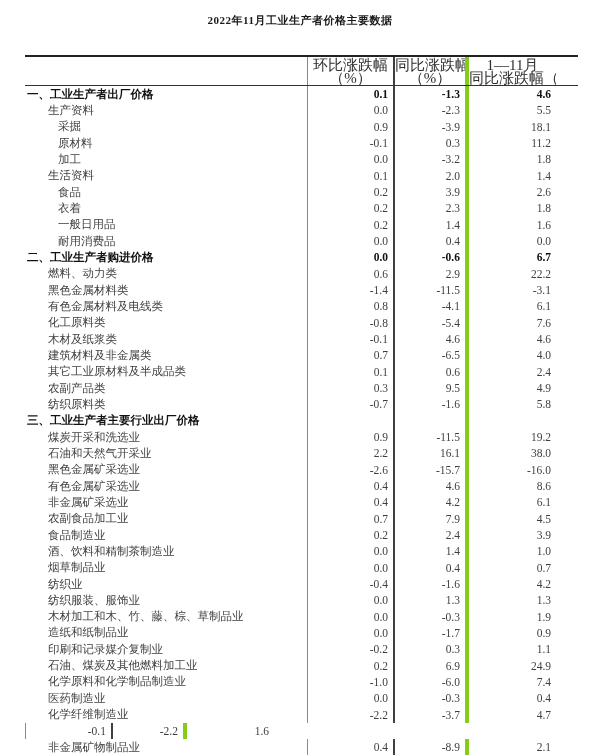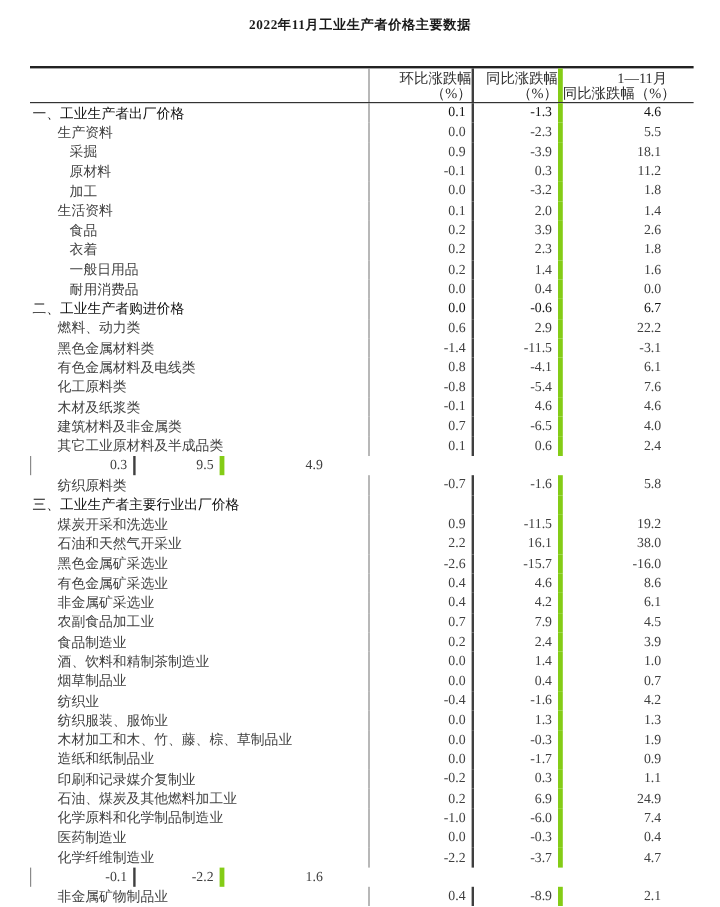--- a/index.html
+++ b/index.html
@@ -27,22 +27,22 @@
   }
   .thead {
     display: flex;
     box-sizing: border-box;
     height: 31px;
     border-top: 2px solid #222222;
     border-bottom: 1px solid #333333;
   }
   .thead .hcell {
     box-sizing: border-box;
-    text-align: right;
-    font-size: 12px;
+    text-align: center;
+    font-size: 15px;
     line-height: 13px;
     padding-top: 2px;
     color: #2e2e2e;
   }
   .cell, .hcell { overflow: hidden; white-space: nowrap; }
   .col-label { width: 282px; }
   .col-1 { width: 86px;  border-left: 1px solid #8a8a8a; }
   .col-2 { width: 72px;  border-left: 2px solid #3f3f3f; }
   .col-3 { width: 91px;  border-left: 4px solid #84cc16; }
   .row {
@@ -53,21 +53,21 @@
   }
   .row .cell {
     box-sizing: border-box;
     height: 100%;
     display: flex;
     align-items: center;
     font-size: 11.5px;
     color: #3f3f3f;
   }
   .row .cell.num { justify-content: flex-end; padding-right: 5px; }
-  .row.bold .cell { font-weight: normal; color: #111111; }
+  .row.bold .cell { font-weight: bold; color: #111111; }
   .lvl0 { padding-left: 2px; }
   .lvl1 { padding-left: 23px; }
   .lvl2 { padding-left: 33px; }
 </style>
 </head>
 <body>
 
 <div class="page-title">2022年11月工业生产者价格主要数据</div>
 
 <div class="table">
@@ -189,20 +189,21 @@
         <div class="cell num col-2">-6.5</div>
         <div class="cell num col-3">4.0</div>
       </div>
       <div class="row">
         <div class="cell label col-label lvl1">其它工业原材料及半成品类</div>
         <div class="cell num col-1">0.1</div>
         <div class="cell num col-2">0.6</div>
         <div class="cell num col-3">2.4</div>
       </div>
       <div class="row">
+        <div class="cell label col-label lvl1">农副产品类</div>
         <div class="cell num col-1">0.3</div>
         <div class="cell num col-2">9.5</div>
         <div class="cell num col-3">4.9</div>
       </div>
       <div class="row">
         <div class="cell label col-label lvl1">纺织原料类</div>
         <div class="cell num col-1">-0.7</div>
         <div class="cell num col-2">-1.6</div>
         <div class="cell num col-3">5.8</div>
       </div>

